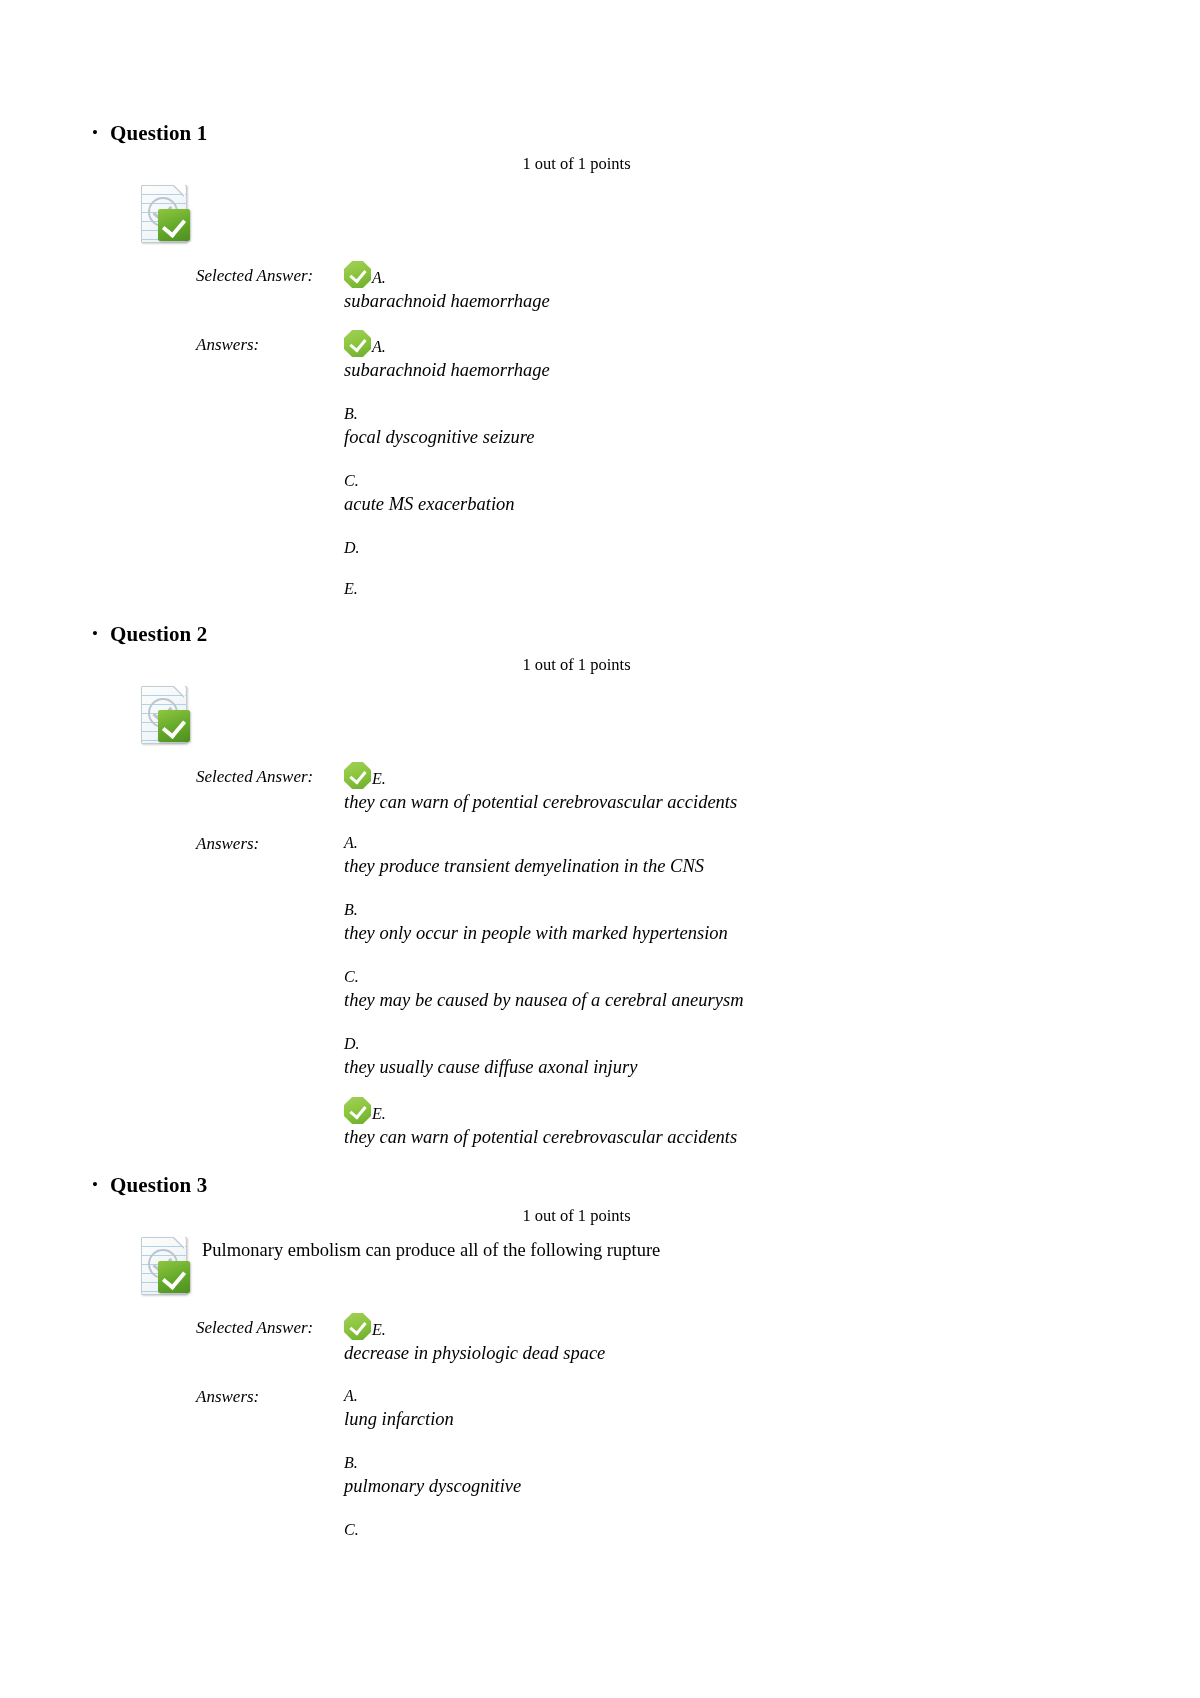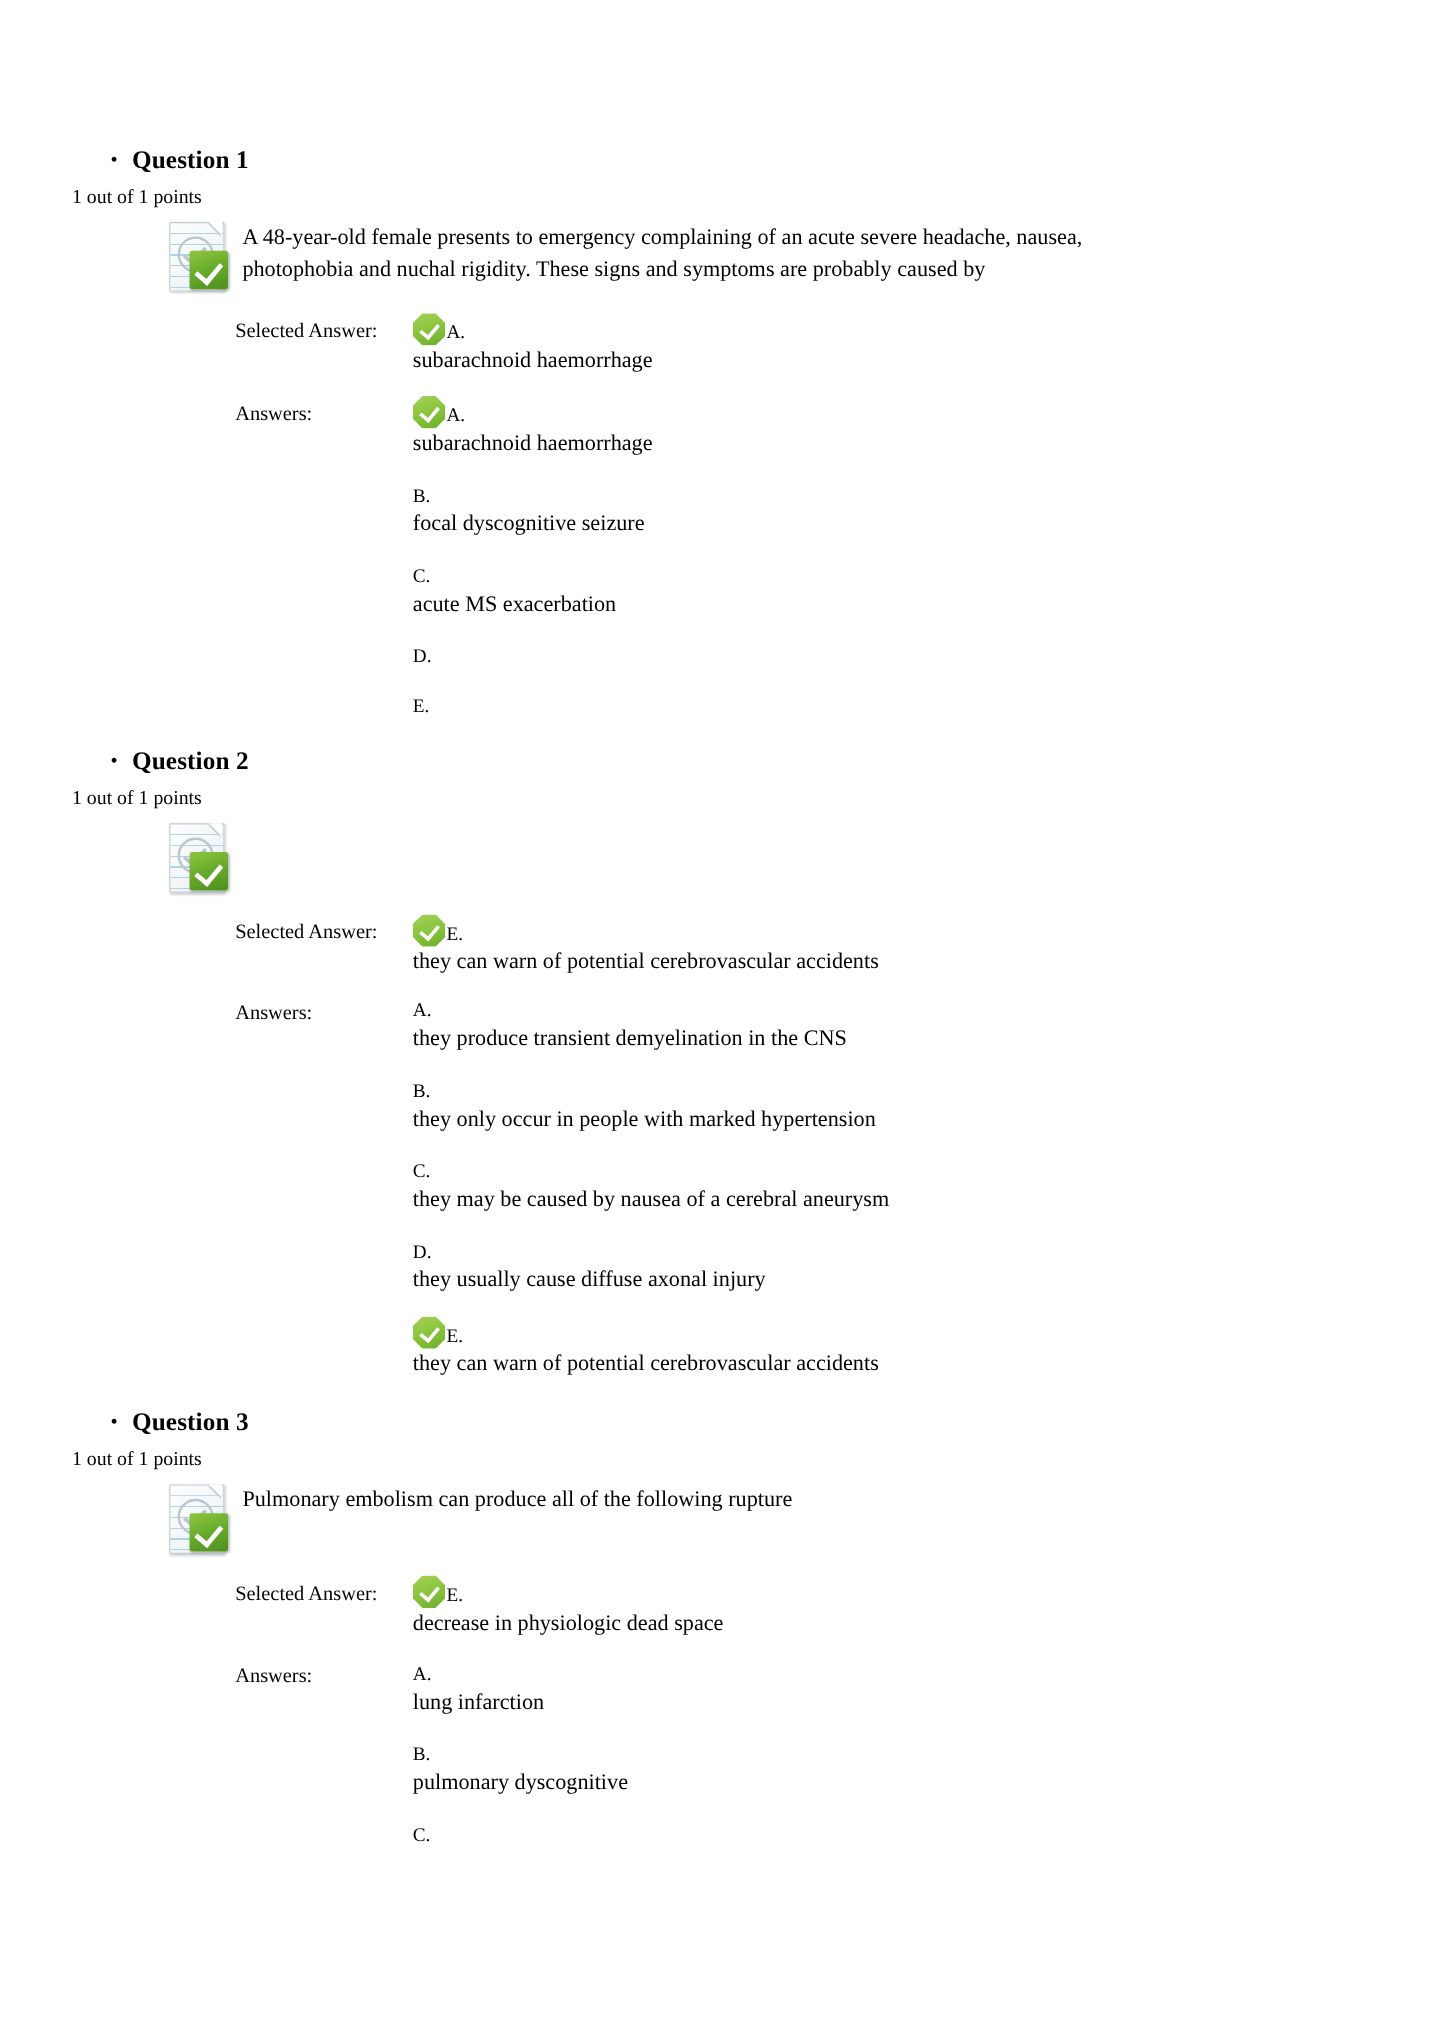--- a/index.html
+++ b/index.html
@@ -38,21 +38,21 @@
     color: #000;
   }
   .q-title {
     font-weight: bold;
     font-size: 21px;
     line-height: 26px;
     letter-spacing: .1px;
   }
 
   .points-row {
-    text-align: left;
+    text-align: center;
     font-size: 16.5px;
     line-height: 22px;
     margin-top: 7px;
     padding-right: 12px;
   }
 
   
   .q-body {
     display: flex;
     align-items: flex-start;
@@ -138,20 +138,21 @@
   }
 
   
   .answers {
     padding-left: 136px;
     margin-top: 16px;
   }
   .ans-row {
     display: flex;
     align-items: flex-start;
+    font-style: italic;
   }
   .ans-label {
     flex: 0 0 148px;
     font-size: 17px;
     line-height: 25px;
     padding-top: 2px;
   }
   .ans-list { flex: 1 1 auto; }
 
   .opt {
@@ -221,21 +222,20 @@
     </div>
     <div class="points-row">1 out of 1 points</div>
 
     <div class="q-body">
       <span class="q-icon">
         <span class="sheet"></span>
         <span class="fold"></span>
         <span class="grey-check"></span>
         <span class="green-badge"></span>
       </span>
-      <div class="q-text">A 48-year-old female presents to emergency complaining of an acute severe headache, nausea, photophobia and nuchal rigidity. These signs and symptoms are probably caused by</div>
     </div>
 
     <div class="answers">
       <div class="ans-row">
         <div class="ans-label">Selected Answer:</div>
         <div class="ans-list">
           <div class="opt">
             <div class="opt-letter">
               <span class="check-icon">
                   <span class="oct"></span>

